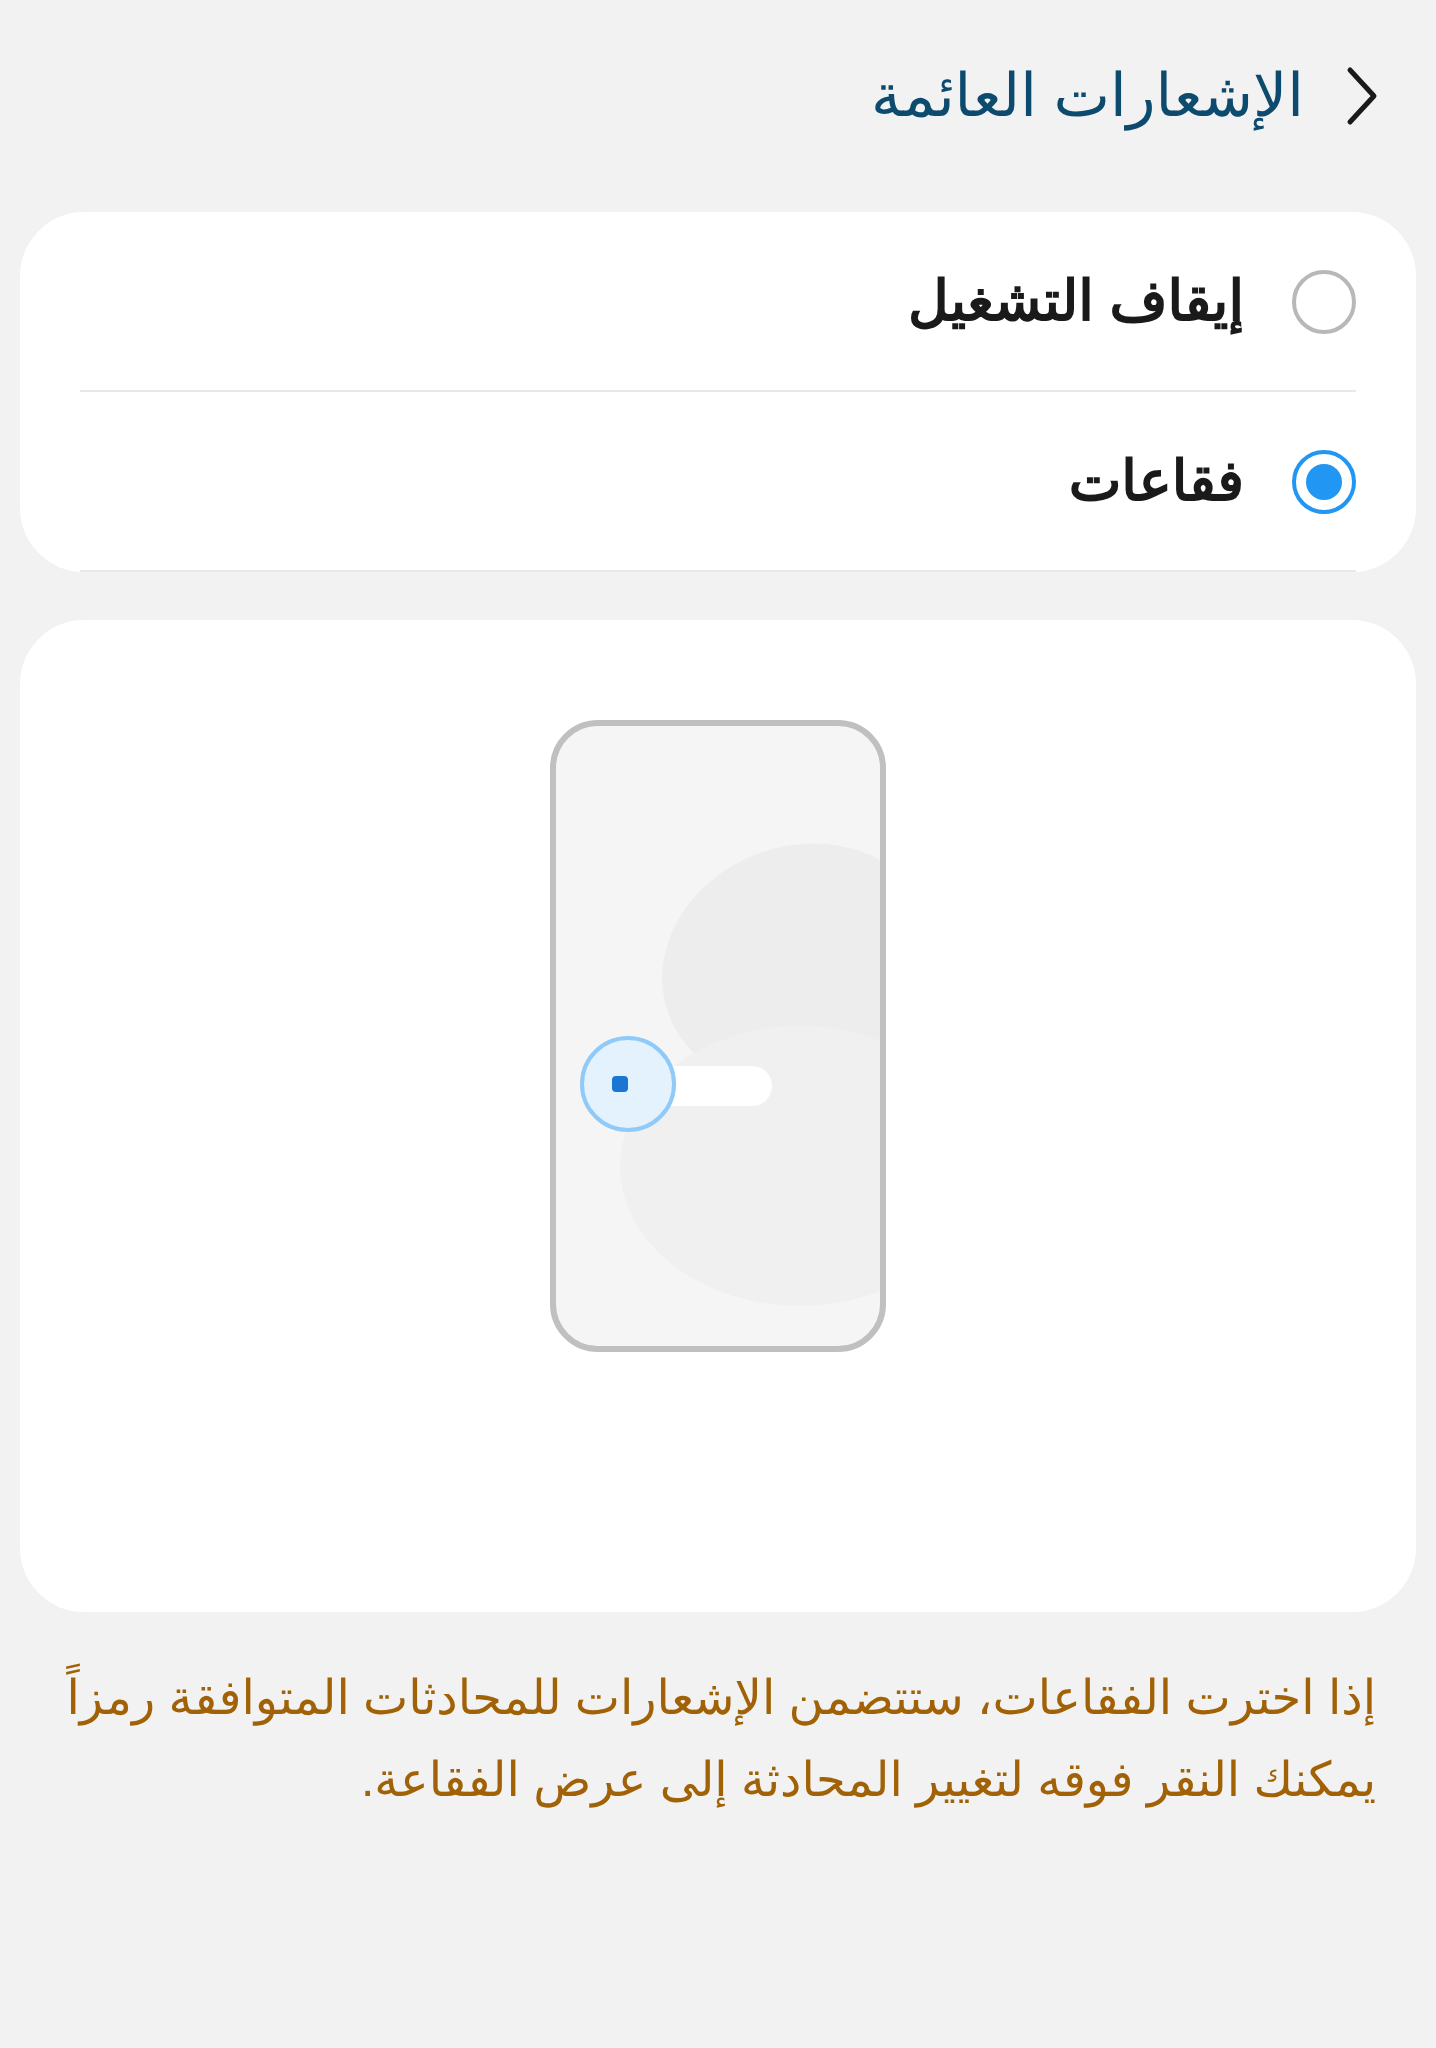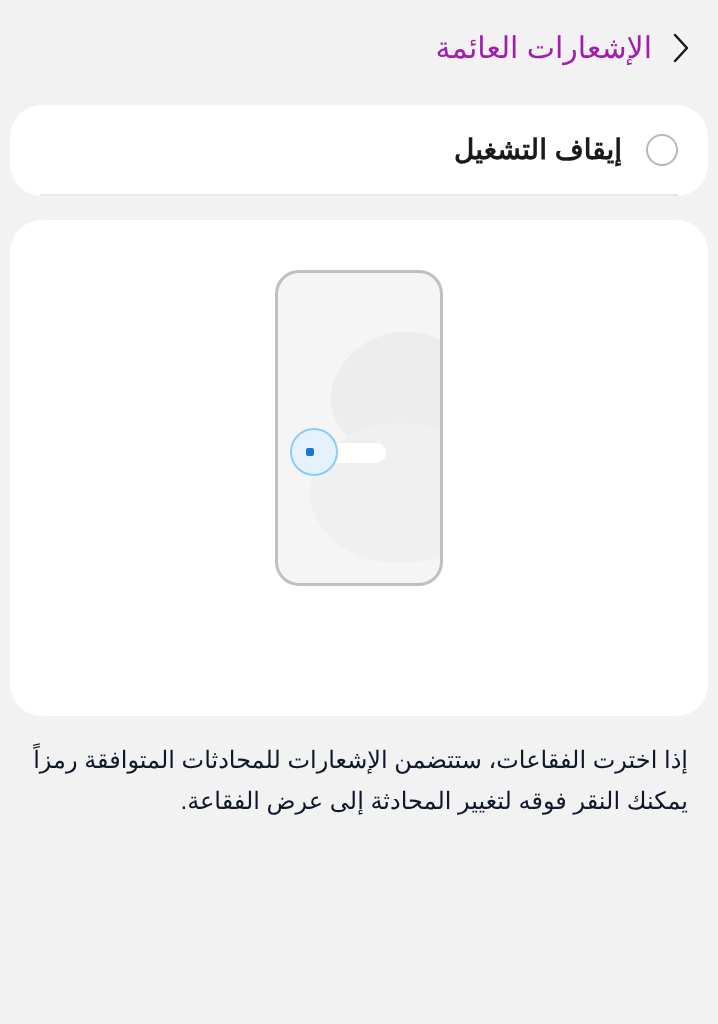--- a/index.html
+++ b/index.html
@@ -30,21 +30,21 @@
       cursor: pointer;
     }
     
     .back-btn svg {
       width: 18px;
       height: 30px;
     }
     
     .page-title {
       font-size: 30px;
-      color: #a21caf;
+      color: #0c4a6e;
       font-weight: 400;
     }
     
     .options-card {
       background: #ffffff;
       border-radius: 32px;
       margin: 10px 10px 0 10px;
       padding: 0;
       overflow: hidden;
     }
@@ -167,21 +167,21 @@
       height: 20px;
       background: #ffffff;
       border-radius: 10px;
       z-index: 1;
     }
     
     .description {
       padding: 24px 30px;
       font-size: 24px;
       line-height: 1.7;
-      color: #0f172a;
+      color: #a16207;
       text-align: right;
     }
   </style>
 </head>
 <body>
 
 <div class="header">
   <div class="back-btn">
     <svg viewBox="0 0 18 30">
       <path d="M 3 2 L 15 15 L 3 28" stroke="#1a1a1a" stroke-width="2.5" fill="none" stroke-linecap="round" stroke-linejoin="round"></path>
@@ -189,20 +189,24 @@
   </div>
   <h1 class="page-title">الإشعارات العائمة</h1>
 </div>
 
 <div class="options-card">
   <div class="option-row">
     <div class="radio"></div>
     <span class="option-label">إيقاف التشغيل</span>
   </div>
   <div class="divider"></div>
+  <div class="option-row">
+    <div class="radio selected"></div>
+    <span class="option-label">فقاعات</span>
+  </div>
   <div class="divider"></div>
 </div>
 
 <div class="preview-card">
   <div class="phone-mockup">
     <div class="phone-wave"></div>
     <div class="phone-wave2"></div>
     <div class="notification-bar"></div>
     <div class="bubble-icon"></div>
   </div>

